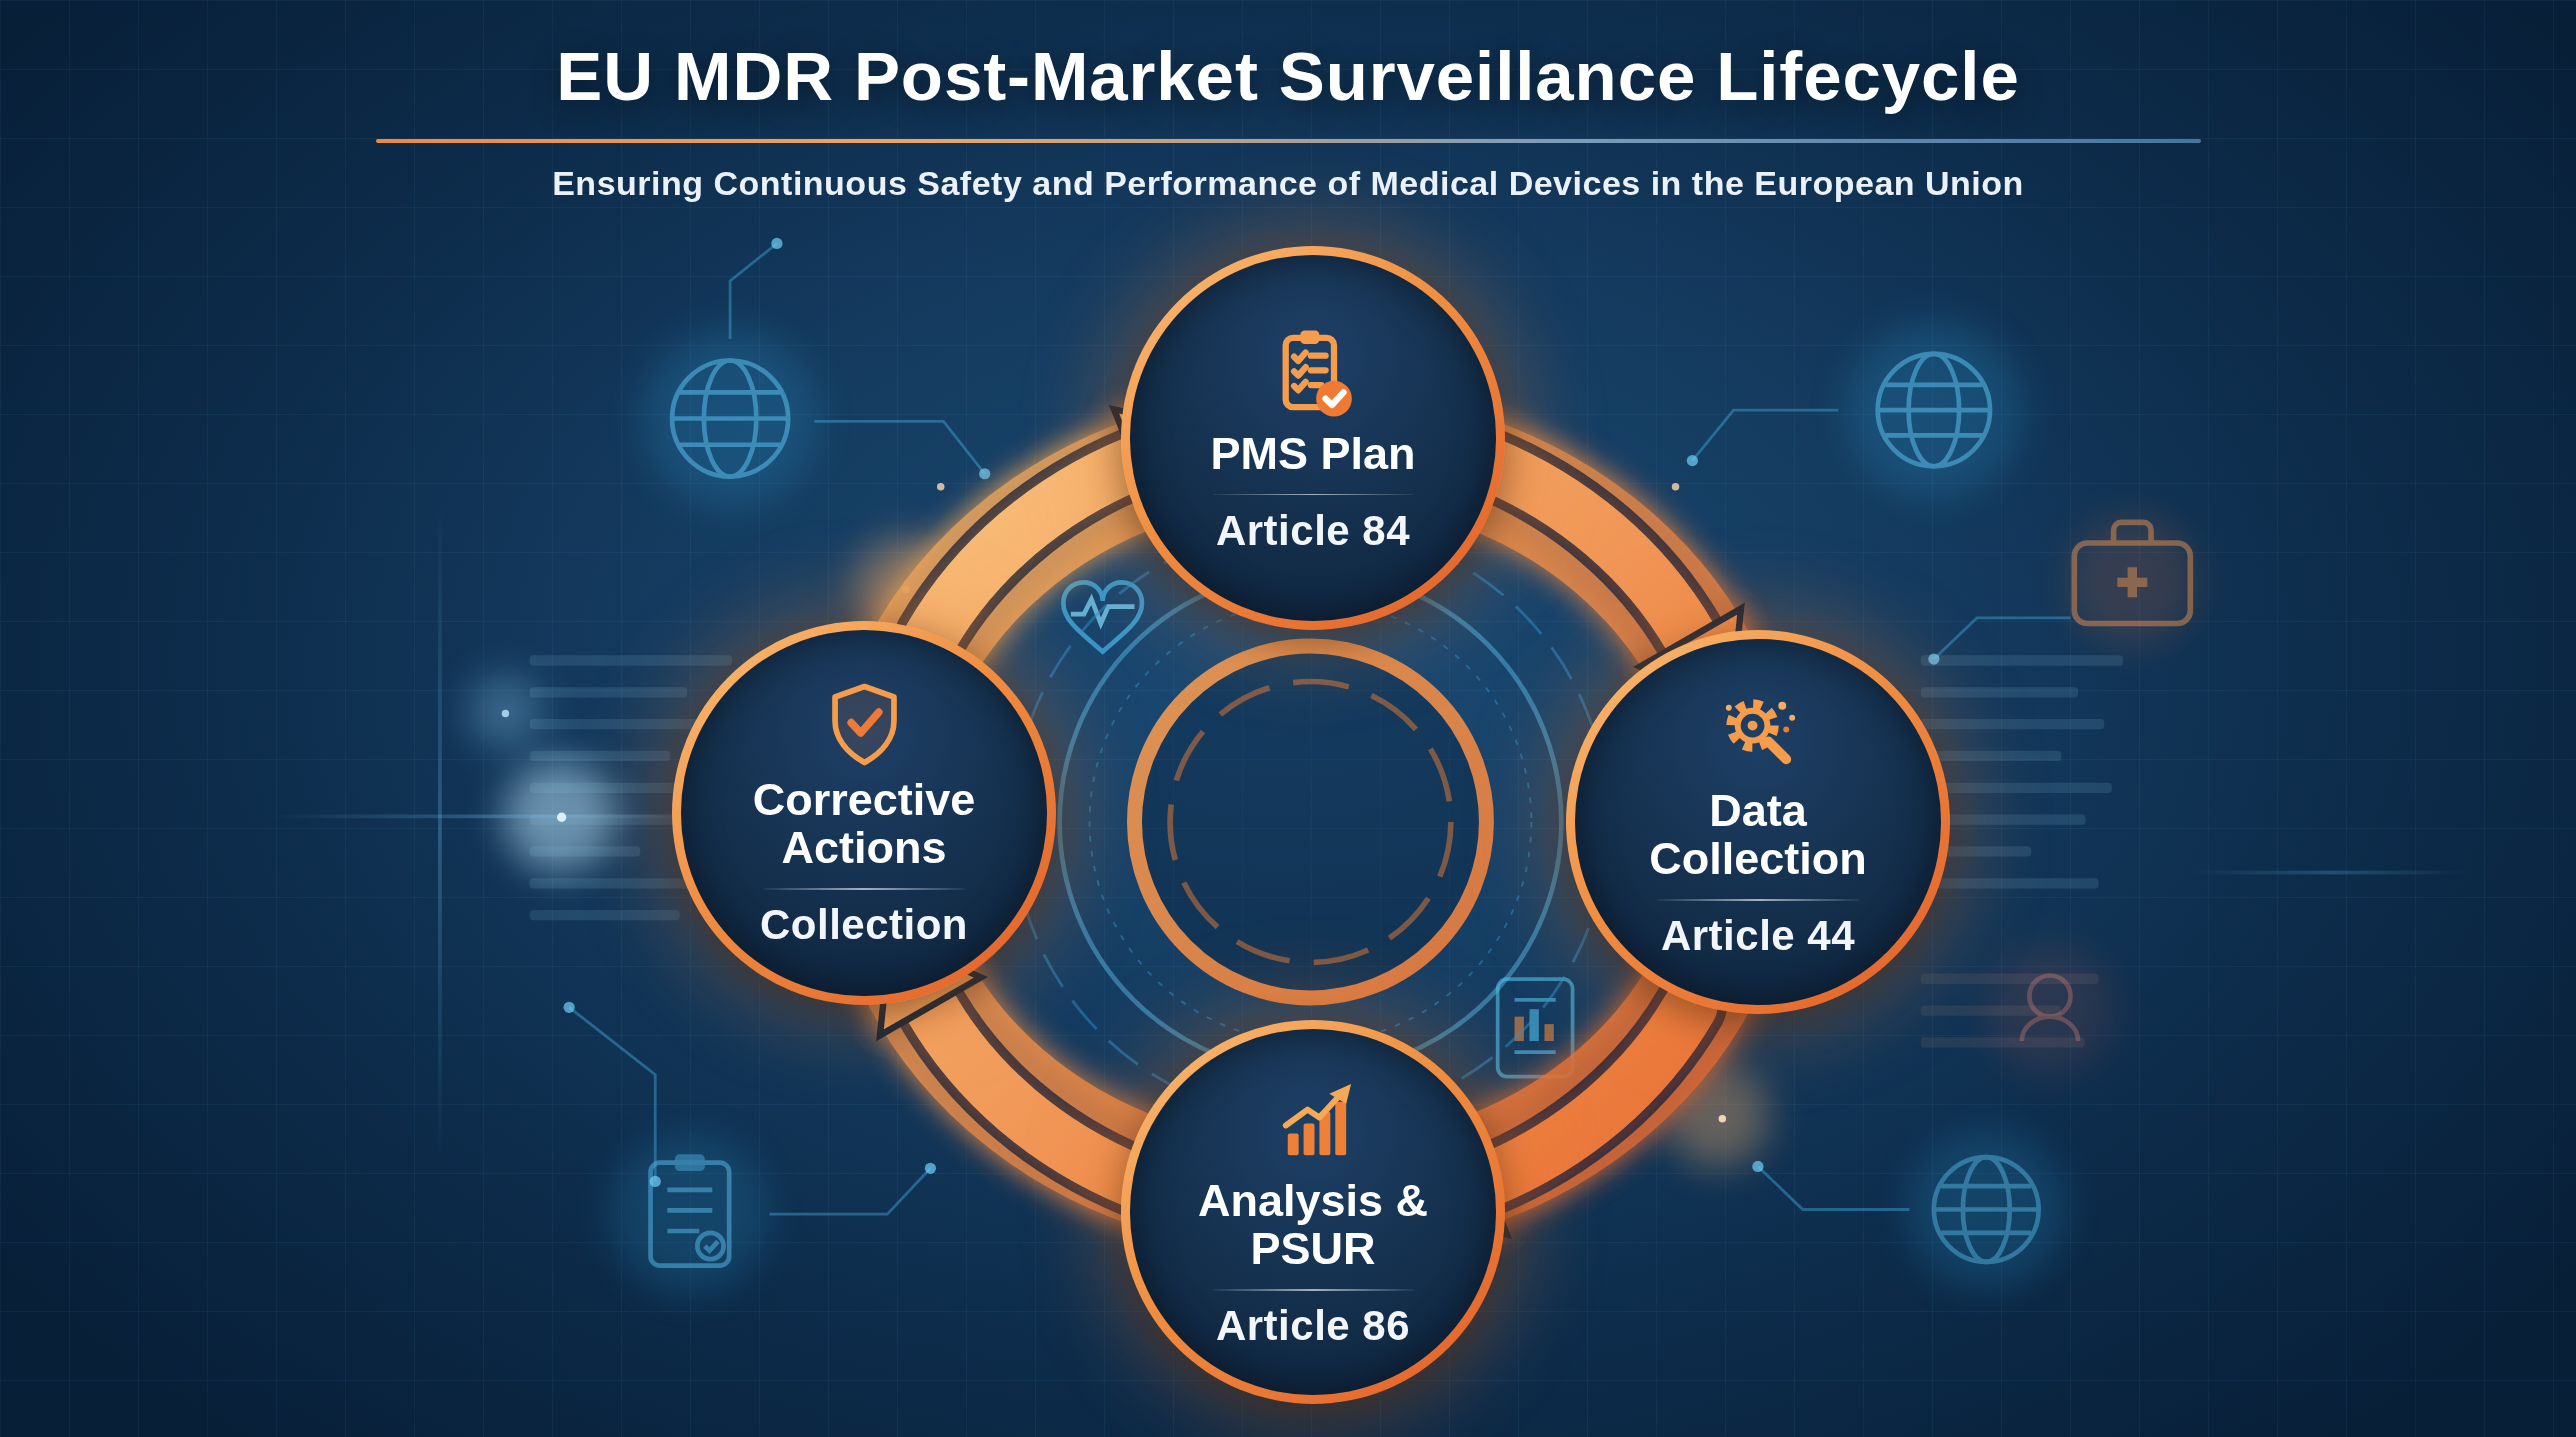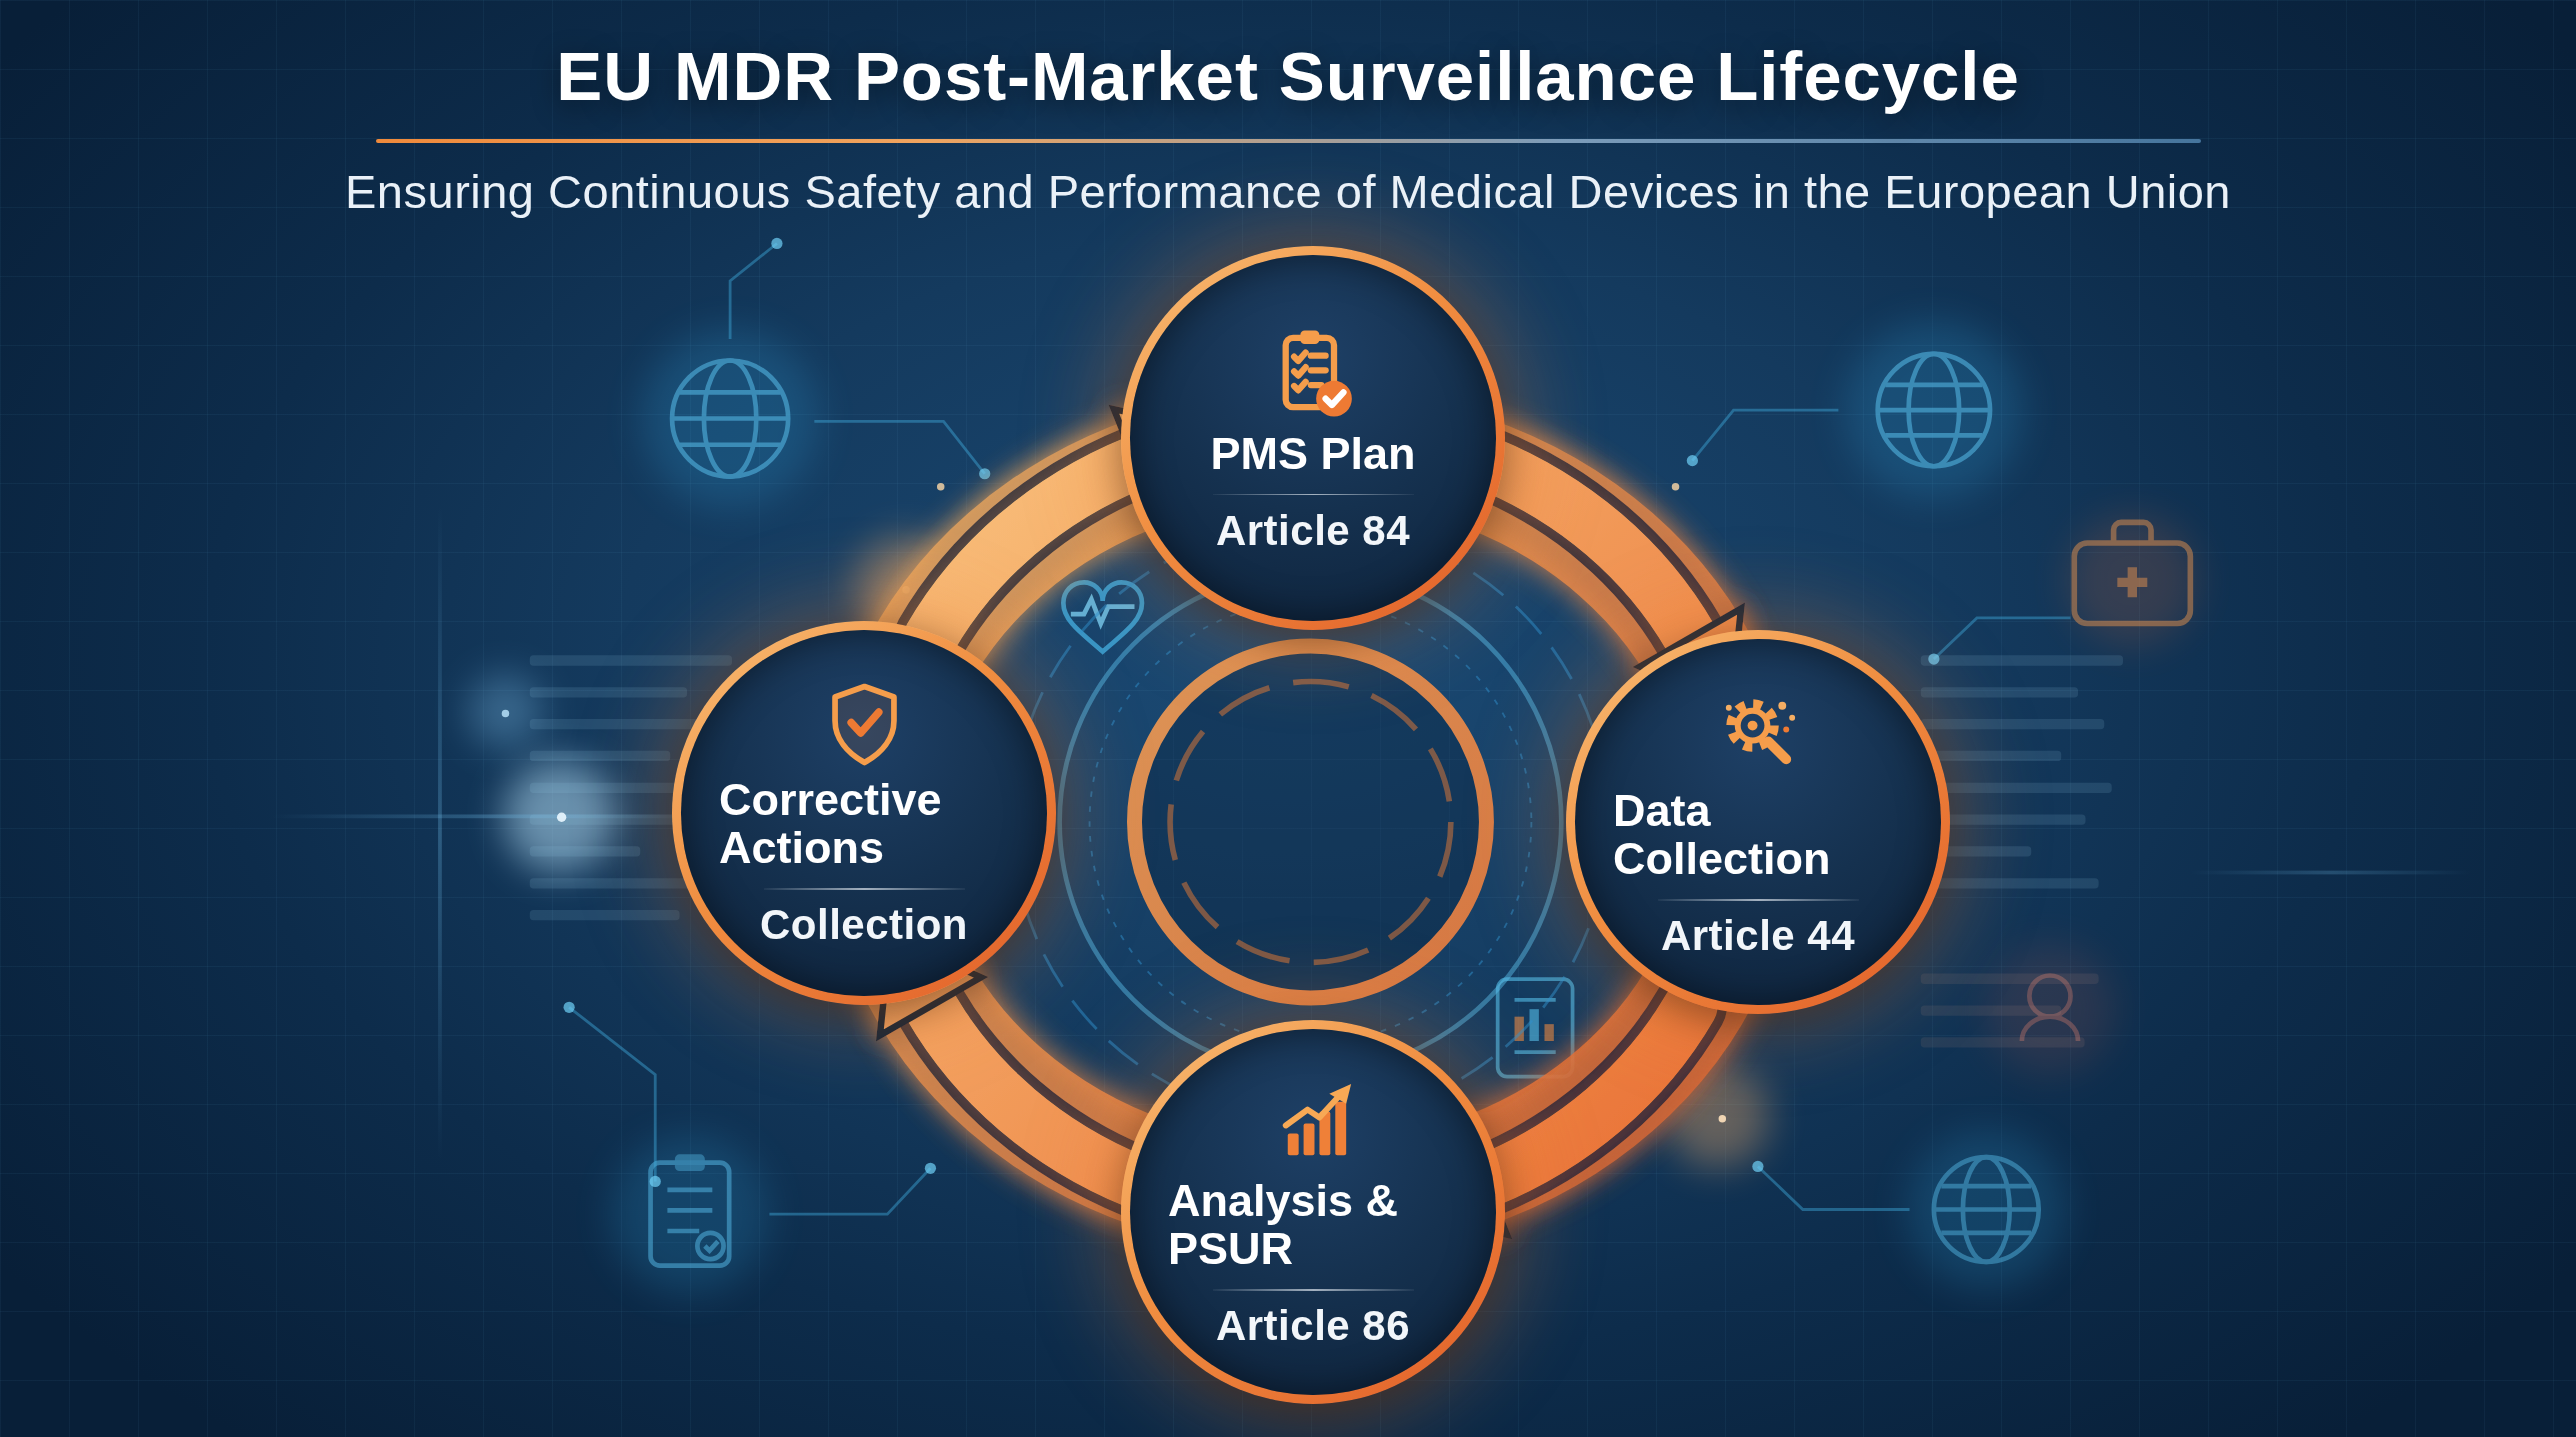--- a/index.html
+++ b/index.html
@@ -16,35 +16,35 @@
       linear-gradient(90deg,rgba(110,190,235,0.06) 0.9px,transparent 0.9px);
     background-size:69px 69px;
   }
   .layer{position:absolute;inset:0;}
   .decor-layer{z-index:1;}
   .cycle-layer{z-index:3;}
   .header{position:absolute;top:37px;left:0;width:100%;text-align:center;z-index:5;}
   .title{font-size:69px;font-weight:700;color:#ffffff;letter-spacing:0.9px;margin:0;text-shadow:0 5.6px 28px rgba(0,0,0,0.45);}
   .title-underline{width:1825px;height:4.7px;margin:22.5px auto 0;border-radius:2.8px;
     background:linear-gradient(90deg,#ef8a3c 0%,#f0a45f 30%,#7c9cba 65%,#46759d 100%);}
-  .subtitle{margin:20.6px 0 0;font-size:47px;font-weight:400;color:#eaf1f8;letter-spacing:0.5px;}
+  .subtitle{margin:20.6px 0 0;font-size:34px;font-weight:700;color:#eaf1f8;letter-spacing:0.5px;}
   .node{
     position:absolute;width:384px;height:384px;border-radius:50%;
     padding:9.4px;box-sizing:border-box;z-index:4;
     background:linear-gradient(140deg,#f9c078 0%,#f08d40 45%,#e15d28 100%);
     box-shadow:0 0 84px 15px rgba(238,128,54,0.35), 0 9.4px 37px rgba(0,0,0,0.45);
   }
   .node-core{
     width:100%;height:100%;border-radius:50%;
     background:radial-gradient(circle at 50% 28%, #1e4066 0%, #15314f 48%, #0d2139 100%);
     box-shadow:inset 0 0 39px rgba(0,0,0,0.45);
     display:flex;flex-direction:column;align-items:center;justify-content:center;
   }
   .node-icon{line-height:0;margin-bottom:3.7px;}
-  .node-title{font-size:45px;font-weight:700;color:#ffffff;text-align:left;line-height:1.08;max-width:290px;}
+  .node-title{font-size:45px;font-weight:700;color:#ffffff;text-align:center;line-height:1.08;max-width:290px;}
   .node-divider{width:201px;height:1.9px;margin:15px 0 11.2px;
     background:linear-gradient(90deg,rgba(240,246,252,0.05),rgba(240,246,252,0.65),rgba(240,246,252,0.05));}
   .node-subtitle{font-size:42px;font-weight:700;color:#f2f6fa;letter-spacing:0.5px;}
   svg{display:block;}
 </style>
 </head>
 <body>
 
 <div class="canvas">
 

